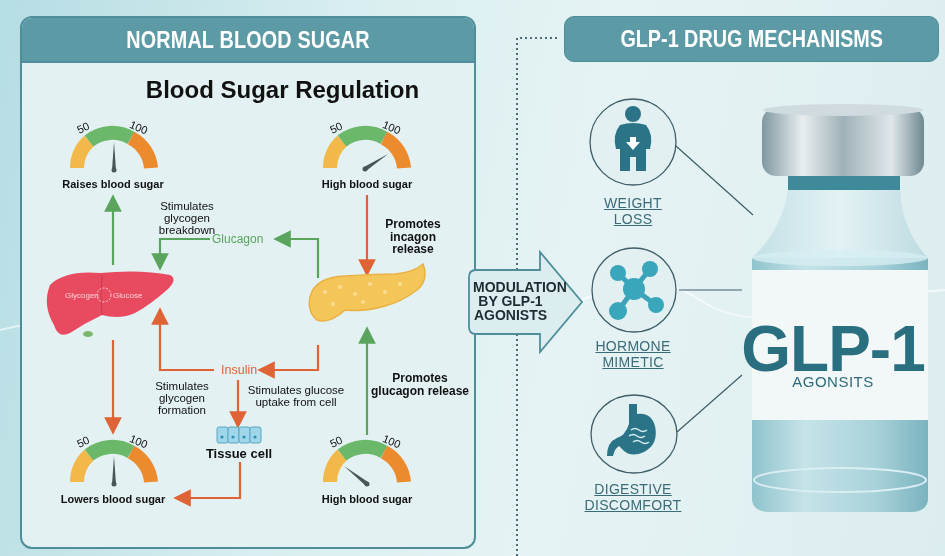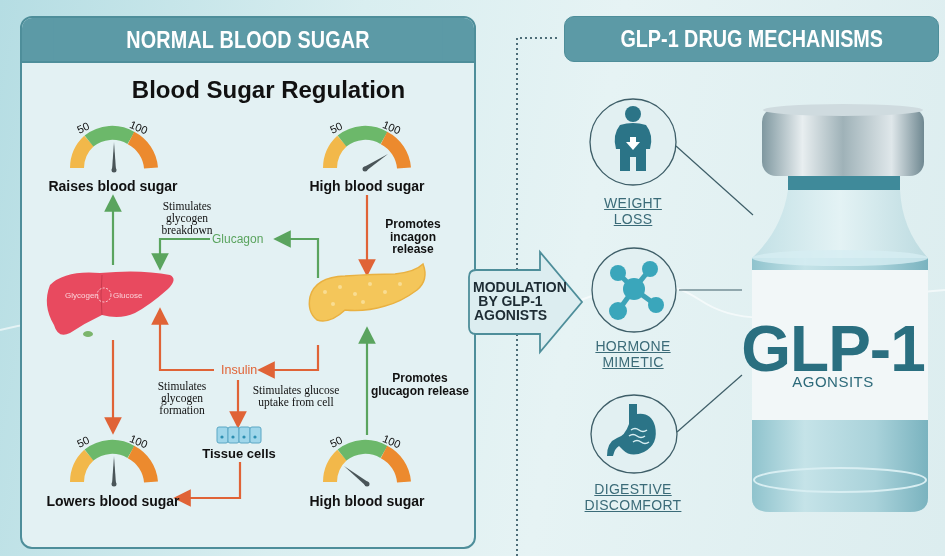--- a/index.html
+++ b/index.html
@@ -18,40 +18,40 @@
   }
   .left-header {
     height: 45px; background: #5c9aa6; color: #fff; font-weight: bold;
     font-size: 23px; text-align: center; line-height: 45px; letter-spacing: 0.2px;
     border-bottom: 2px solid #4e8e9a;
     font-stretch: condensed; transform: scaleX(0.86); transform-origin: center;
   }
   .left-header-wrap { height: 45px; background: #5c9aa6; border-bottom: 2px solid #4e8e9a; overflow: hidden; }
   .left-header-wrap .left-header { border-bottom: none; }
   .diagram-title {
-    position: absolute; left: 0; width: 100%; top: 58px; text-align: center;
+    position: absolute; left: 14px; width: 100%; top: 58px; text-align: center;
     font-size: 24px; font-weight: bold; color: #111; padding-left: 41px;
   }
 
   
   .right-header {
     position: absolute; left: 564px; top: 16px; width: 375px; height: 46px;
     background: #5c9aa6; border: 1.5px solid #4e8e9a; border-radius: 10px;
     color: #fff; font-weight: bold; font-size: 23px; text-align: center; line-height: 44px;
     overflow: hidden;
   }
   .right-header span { display: inline-block; transform: scaleX(0.86); }
 
   .txt { position: absolute; color: #111; text-align: center; line-height: 1.05; }
   .lbl-bold { font-weight: bold; font-size: 13px; }
-  .lbl-small { font-size: 11.5px; font-family: Liberation Serif, serif; }
+  .lbl-small { font-size: 11.5px; }
   .green { color: #5aa45e; }
   .orange { color: #e06336; }
 
-  .gauge-label { position: absolute; font-weight: bold; font-size: 14px; color: #111; white-space: nowrap; transform: translateX(-50%); }
+  .gauge-label { position: absolute; font-weight: bold; font-size: 11px; color: #111; white-space: nowrap; transform: translateX(-50%); }
   .mod-text {
     position: absolute; left: 473px; top: 280px; width: 75px; text-align: center;
     font-weight: bold; font-size: 14px; line-height: 14px; color: #1d2b33;
   }
 
   .mech-label {
     position: absolute; text-align: center; color: #3b6b78; font-size: 14px; line-height: 16px;
     width: 110px; transform: translateX(-50%); letter-spacing: 0.3px; text-decoration: underline;
   }
 
@@ -205,21 +205,21 @@
 <div class="txt lbl-bold" style="left:368px;top:218px;width:90px;font-size:12px;white-space:pre-line">Promotes
 incagon release</div>
 <div class="txt orange" style="left:221px;top:364px;font-size:12.5px">Insulin</div>
 <div class="txt lbl-small" style="left:147px;top:380px;width:70px;white-space:pre-line">Stimulates
 glycogen
 formation</div>
 <div class="txt lbl-small" style="left:246px;top:384px;width:100px;white-space:pre-line">Stimulates glucose
 uptake from cell</div>
 <div class="txt lbl-bold" style="left:370px;top:372px;width:100px;font-size:12px;white-space:pre-line">Promotes
 glucagon release</div>
-<div class="txt lbl-bold" style="left:200px;top:447px;width:78px">Tissue cells</div>
+<div class="txt lbl-bold" style="left:200px;top:447px;width:78px">Tissue cell</div>
 
 <div class="mod-text" style="white-space:pre-line">MODULATION
 BY GLP-1
 AGONISTS</div>
 
 <div class="right-header"><span>GLP-1 DRUG MECHANISMS</span></div>
 
 <svg class="abs" style="left:588px;top:97px" width="90" height="90">
   <circle cx="45" cy="45" r="43" fill="#e2f0f2" stroke="#3e5e68" stroke-width="1.3"></circle>
   <circle cx="45" cy="17" r="8" fill="#2b7487"></circle>

